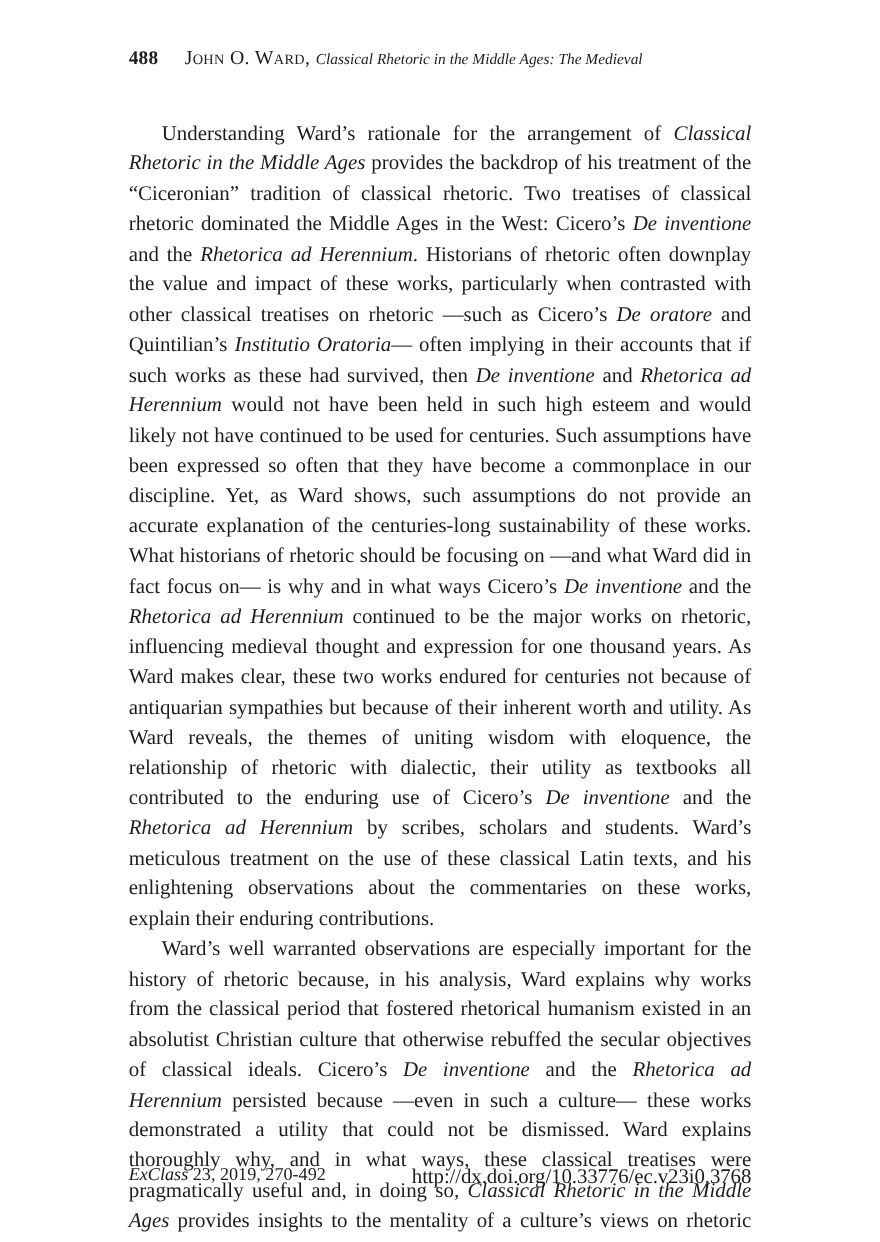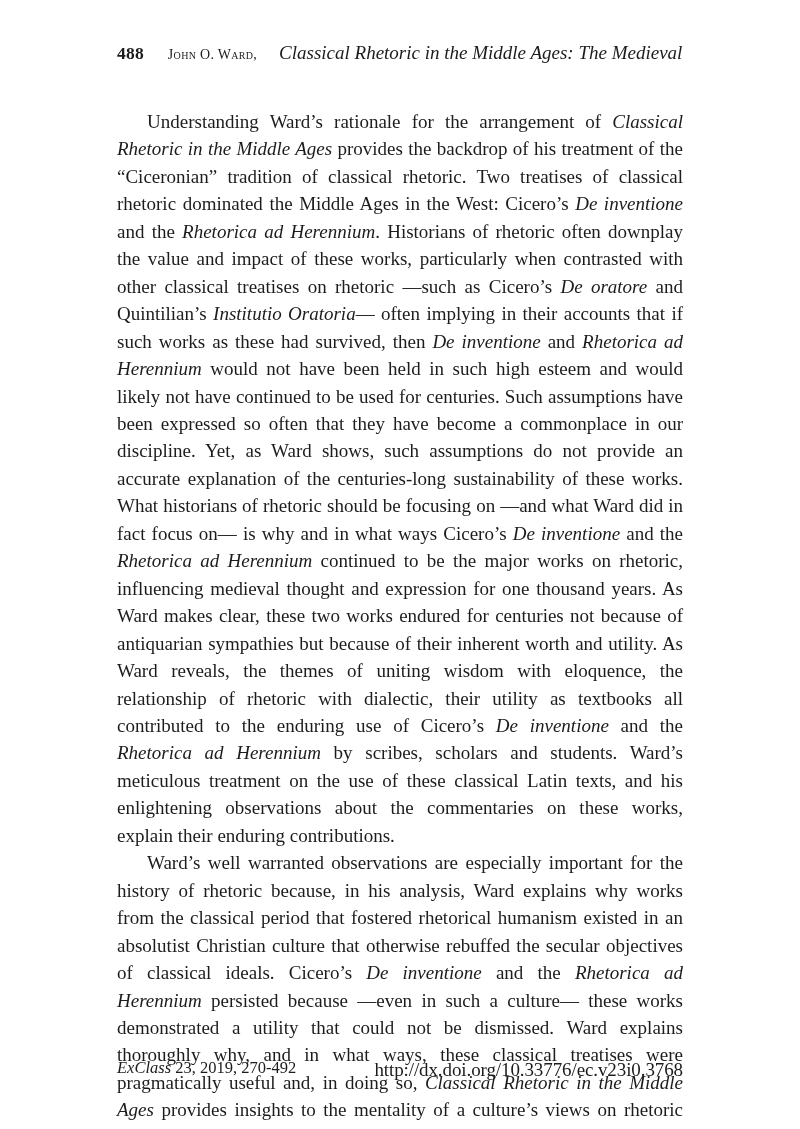--- a/index.html
+++ b/index.html
@@ -34,27 +34,27 @@
     font-size: 17.5px;
   }
   .folio {
     font-weight: bold;
     font-size: 17.5px;
     letter-spacing: 0.2px;
   }
   .head-author {
     margin-left: 24px;
     font-variant: small-caps;
-    font-size: 14px;
+    font-size: 18px;
     letter-spacing: 0.3px;
   }
   .head-title {
     font-style: italic;
-    font-size: 19px;
-    margin-left: 22px;
+    font-size: 14px;
+    margin-left: 5px;
   }
 
   
   .body-block {
     position: absolute;
     left: 117px;
     top: 108px;
     width: 566px;
   }
   p.para {

